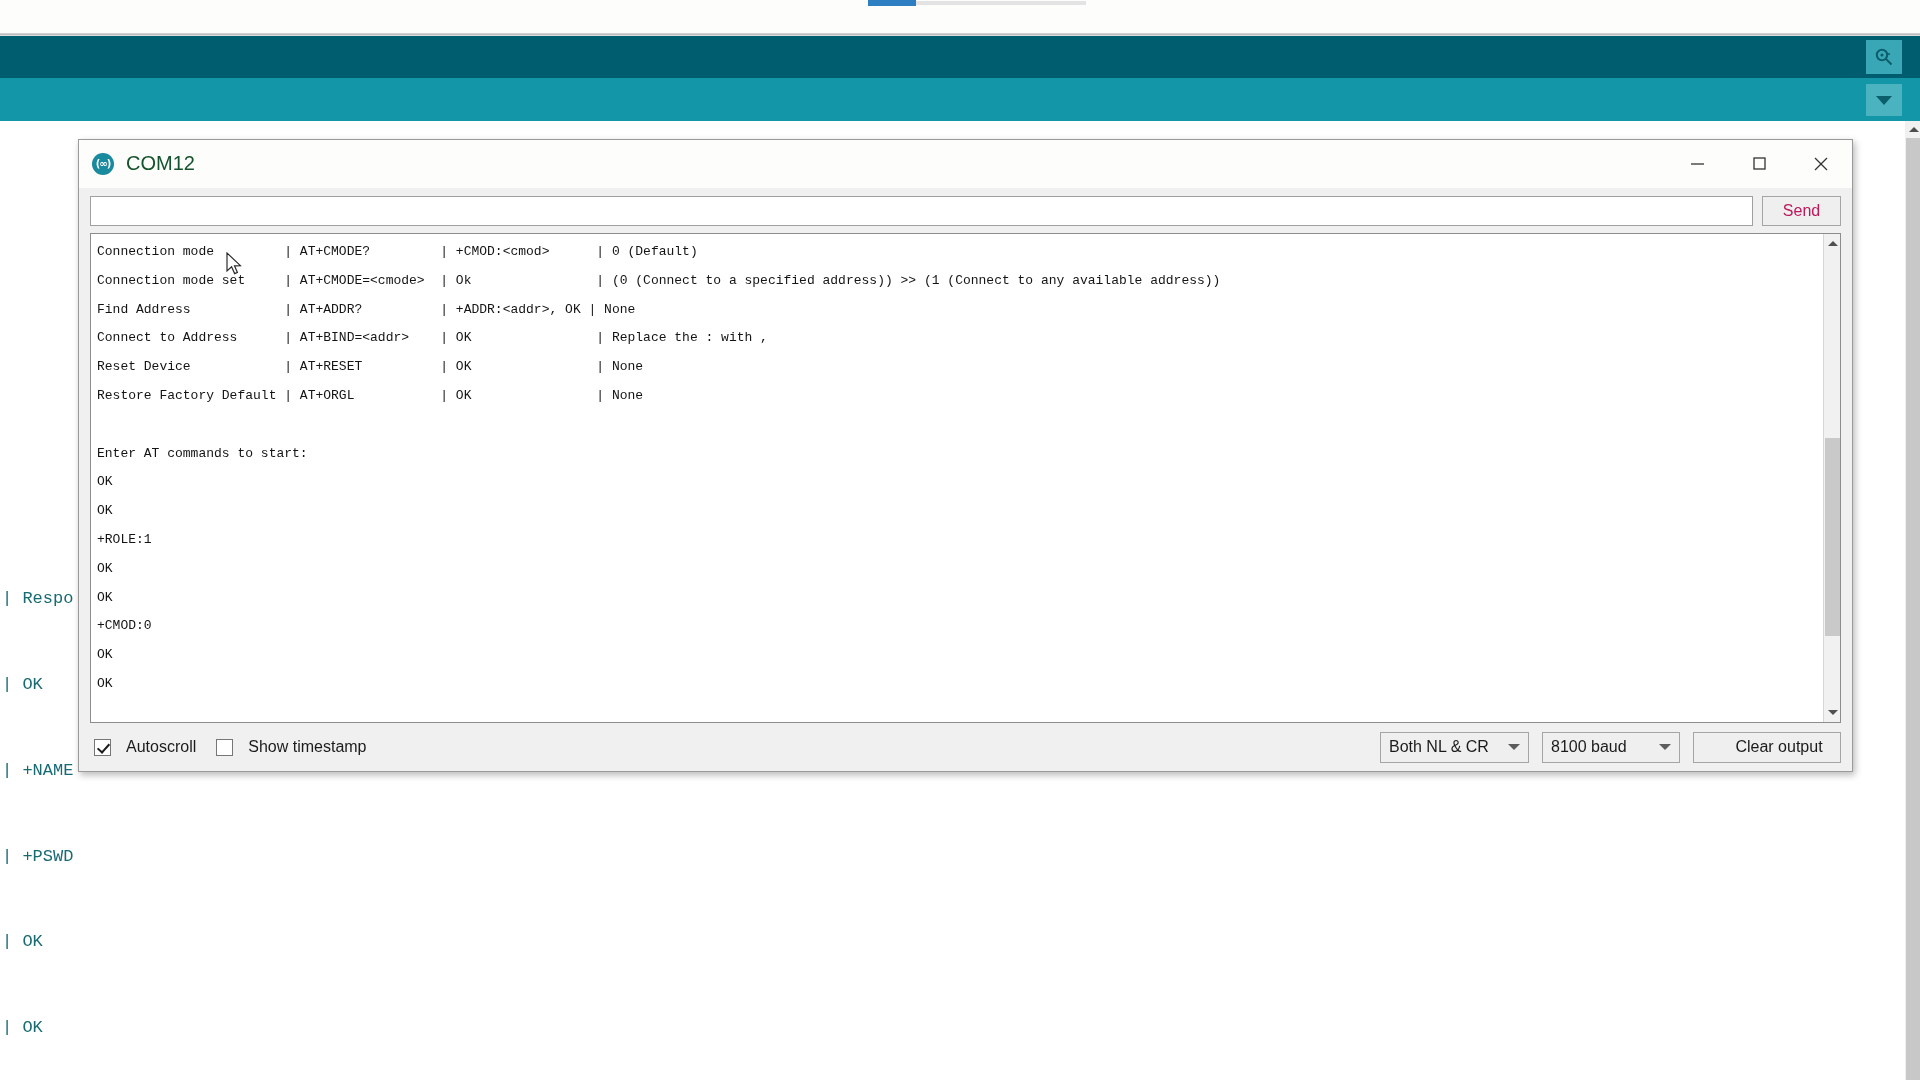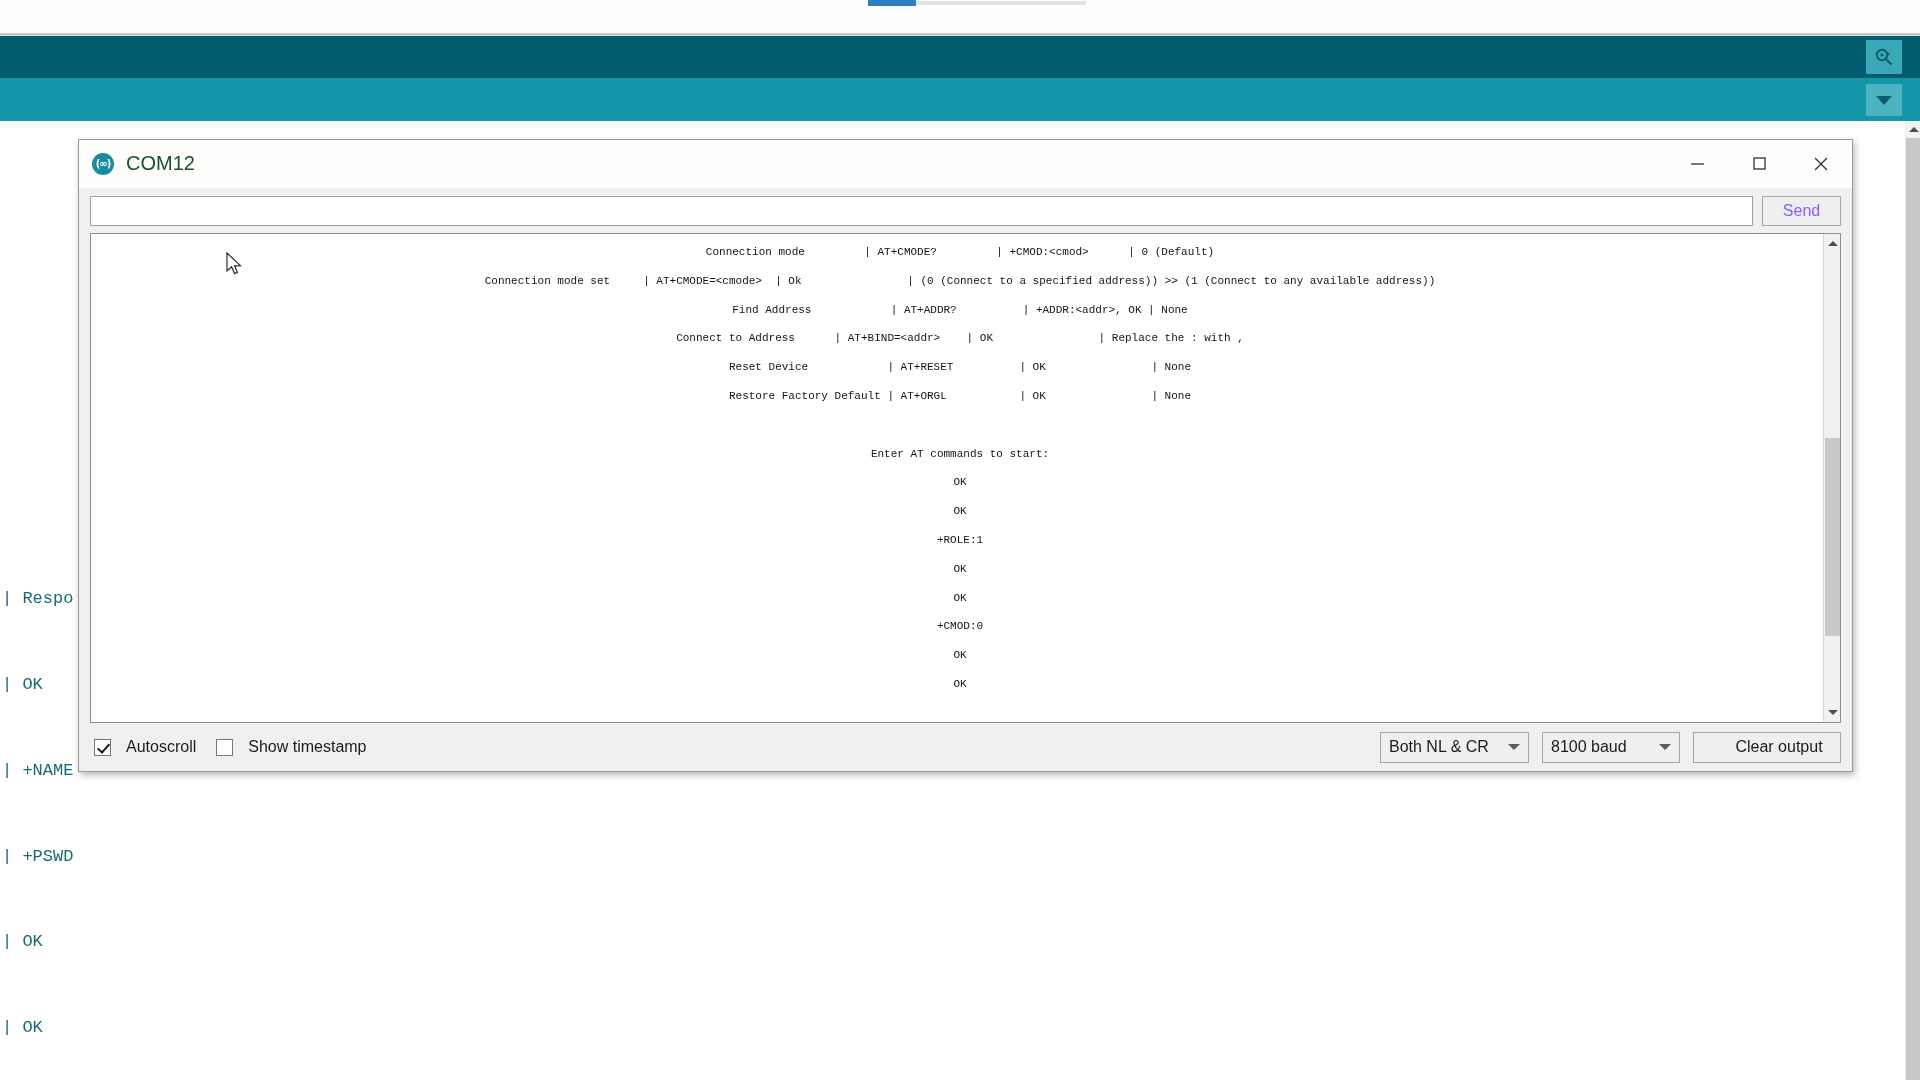--- a/index.html
+++ b/index.html
@@ -106,32 +106,32 @@
     background: #f0f0f0;
   }
   .send-input {
     flex: 1 1 auto; height: 30px; background: #ffffff;
     border: 1px solid #a0a0a0; outline: none;
     font-family: "Liberation Sans", sans-serif; font-size: 15px; padding: 0 6px;
     color: #111;
   }
   .send-btn {
     width: 79px; height: 30px; background: #efefef; border: 1px solid #a5a5a5;
-    font-size: 16px; color: #8b5cf6; font-family: "Liberation Sans", sans-serif;
+    font-size: 16px; color: #be185d; font-family: "Liberation Sans", sans-serif;
     cursor: default;
   }
 
   .dlg-output-wrap {
     flex: 1 1 auto; margin: 0 11px; border: 1px solid #8d8d8d;
     background: #ffffff; display: flex; position: relative; overflow: hidden;
   }
   .dlg-output {
     flex: 1 1 auto; overflow: hidden; padding: 4px 0 0 6px;
     font-family: "Liberation Mono", monospace;
-    font-size: 11px; line-height: 28.8px; color: #141414; white-space: pre; text-align: center;
+    font-size: 13px; line-height: 28.8px; color: #141414; white-space: pre;
   }
   .out-scroll {
     flex: 0 0 17px; background: #f1f1f1; position: relative; border-left: 1px solid #d6d6d6;
   }
   .out-scroll .sb-arrow {
     position: absolute; left: 0; width: 17px; height: 19px;
     display: flex; align-items: center; justify-content: center;
   }
   .out-scroll .sb-arrow.up { top: 0; }
   .out-scroll .sb-arrow.down { bottom: 0; }

